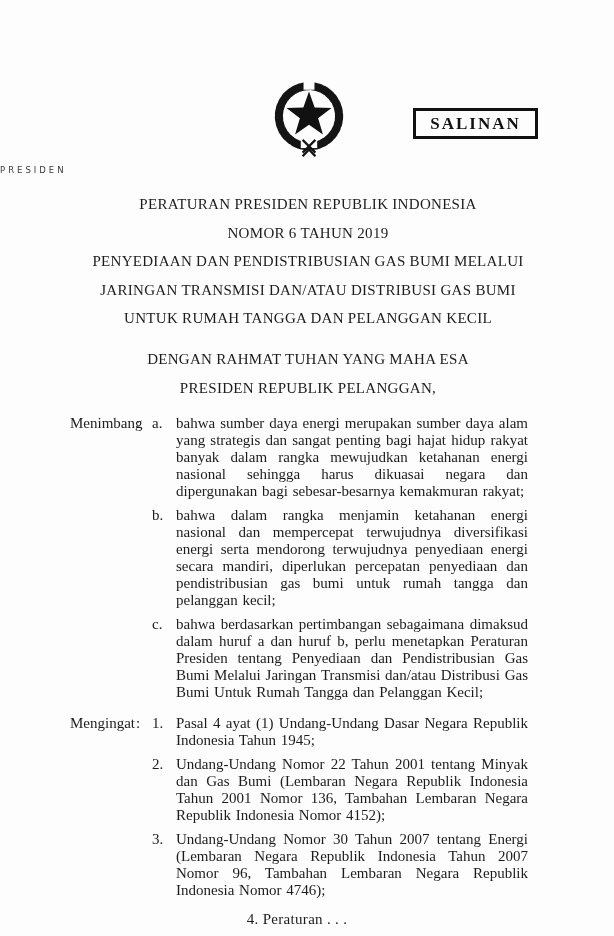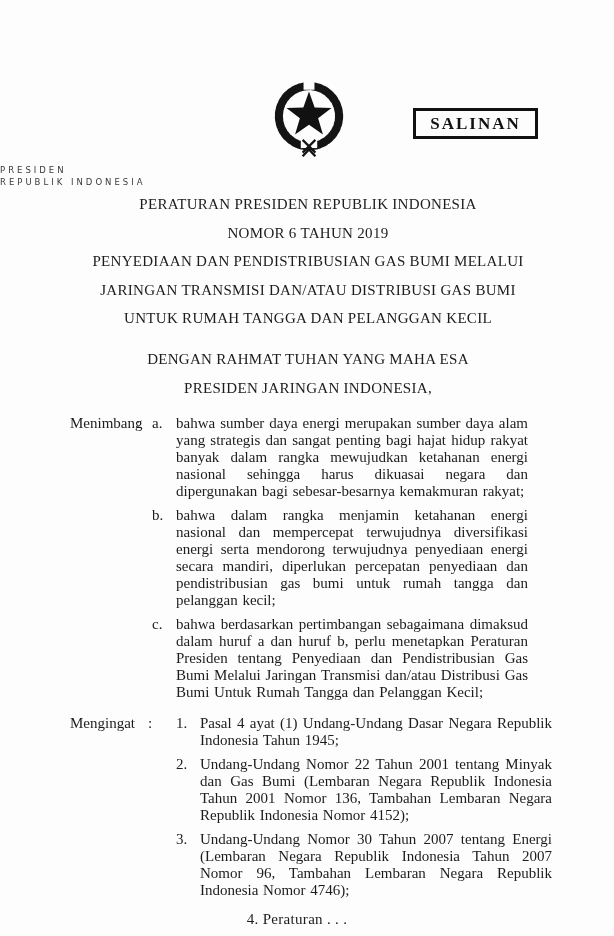--- a/index.html
+++ b/index.html
@@ -69,21 +69,21 @@
     white-space: nowrap;
   }
   .invocation { margin-top: 26px; }
   .authority  { margin-bottom: 0; }
   .section {
     display: flex;
     line-height: 17px;
     text-align: left;
   }
   .sec-considering { margin-top: 19px; }
-  .sec-recalling   { margin-top: 14px; gap: 12px; }
+  .sec-recalling   { margin-top: 14px; }
   .sec-label { width: 66px; flex: none; }
   .sec-colon { width: 16px; flex: none; }
   .sec-items { flex: none; }
   .item {
     display: flex;
     margin-bottom: 7px;
   }
   .item:last-child { margin-bottom: 0; }
   .item-marker { width: 24px; flex: none; }
   .item-text {
@@ -116,33 +116,32 @@
 
     <polygon points="45,17 51.2,34.5 69.7,35 55,46.2 60.3,64 45,53.5 29.7,64 35,46.2 20.3,35 38.8,34.5" fill="#111"></polygon>
   </svg>
 
   <div class="stamp">
     <span>SALINAN</span>
   </div>
 
   <div class="letterhead">
     <div>PRESIDEN</div>
-    <div>REPUBLIK INDONESIA</div>
   </div>
 
   <div class="content">
 
     <div class="t-line">PERATURAN PRESIDEN REPUBLIK INDONESIA</div>
     <div class="t-line">NOMOR 6 TAHUN 2019</div>
     <div class="t-line">PENYEDIAAN DAN PENDISTRIBUSIAN GAS BUMI MELALUI</div>
     <div class="t-line">JARINGAN TRANSMISI DAN/ATAU DISTRIBUSI GAS BUMI</div>
     <div class="t-line">UNTUK RUMAH TANGGA DAN PELANGGAN KECIL</div>
 
     <div class="t-line invocation">DENGAN RAHMAT TUHAN YANG MAHA ESA</div>
-    <div class="t-line authority">PRESIDEN JARINGAN INDONESIA,</div>
+    <div class="t-line authority">PRESIDEN REPUBLIK PELANGGAN,</div>
 
     <div class="section sec-considering">
       <div class="sec-label">Menimbang</div>
       <div class="sec-colon">:</div>
       <div class="sec-items">
         <div class="item">
           <div class="item-marker">a.</div>
           <div class="item-text">bahwa sumber daya energi merupakan sumber daya alam yang strategis dan sangat penting bagi hajat hidup rakyat banyak dalam rangka mewujudkan ketahanan energi nasional sehingga harus dikuasai negara dan dipergunakan bagi sebesar-besarnya kemakmuran rakyat;</div>
         </div>
         <div class="item">

